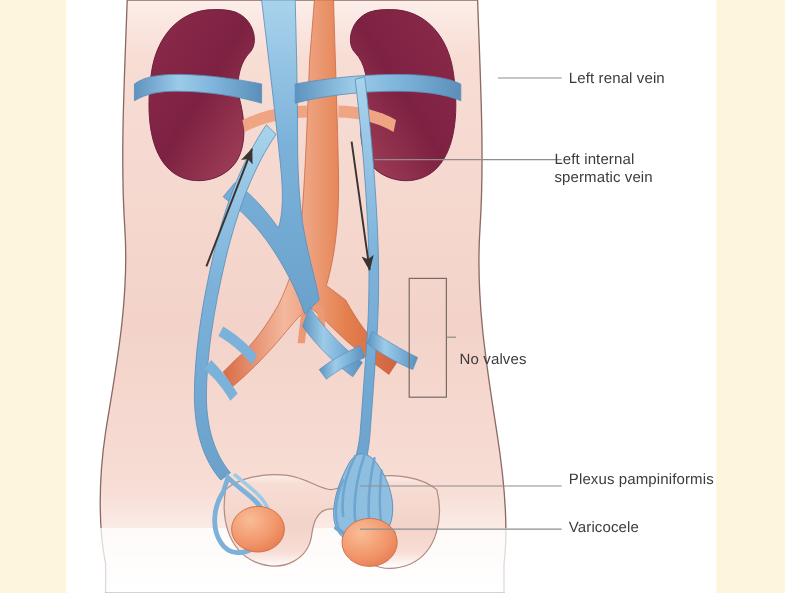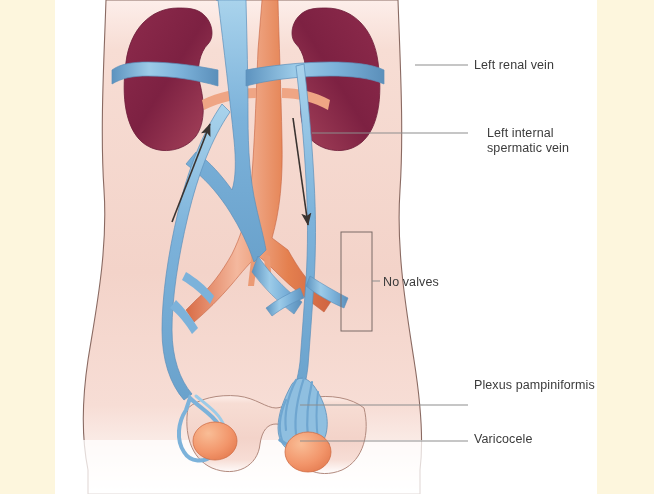--- a/index.html
+++ b/index.html
@@ -265,22 +265,22 @@
       <line x1="300" y1="405" x2="468" y2="405"></line>
       <line x1="300" y1="441" x2="468" y2="441"></line>
     </g>
 
     <rect x="597" y="0" width="57" height="494" fill="#fdf6dd"></rect>
     <rect x="0" y="0" width="55" height="494" fill="#fdf6dd"></rect>
   </svg>
 
   <div class="lbl" style="left:474px;top:58px;">Left renal vein</div>
 
-  <div class="lbl" style="left:487px;top:126px;">Left internal
+  <div class="lbl" style="left:462px;top:126px;">Left internal
 spermatic vein</div>
 
-  <div class="lbl" style="left:383px;top:275px;">No valves</div>
-
-  <div class="lbl" style="left:474px;top:378px;text-align:center;">Plexus pampiniformis</div>
+  <div class="lbl" style="left:383px;top:292px;">No valves</div>
+
+  <div class="lbl" style="left:474px;top:392px;text-align:center;">Plexus pampiniformis</div>
 
   <div class="lbl" style="left:474px;top:432px;">Varicocele</div>
 
 </div>
 
 </body></html>

